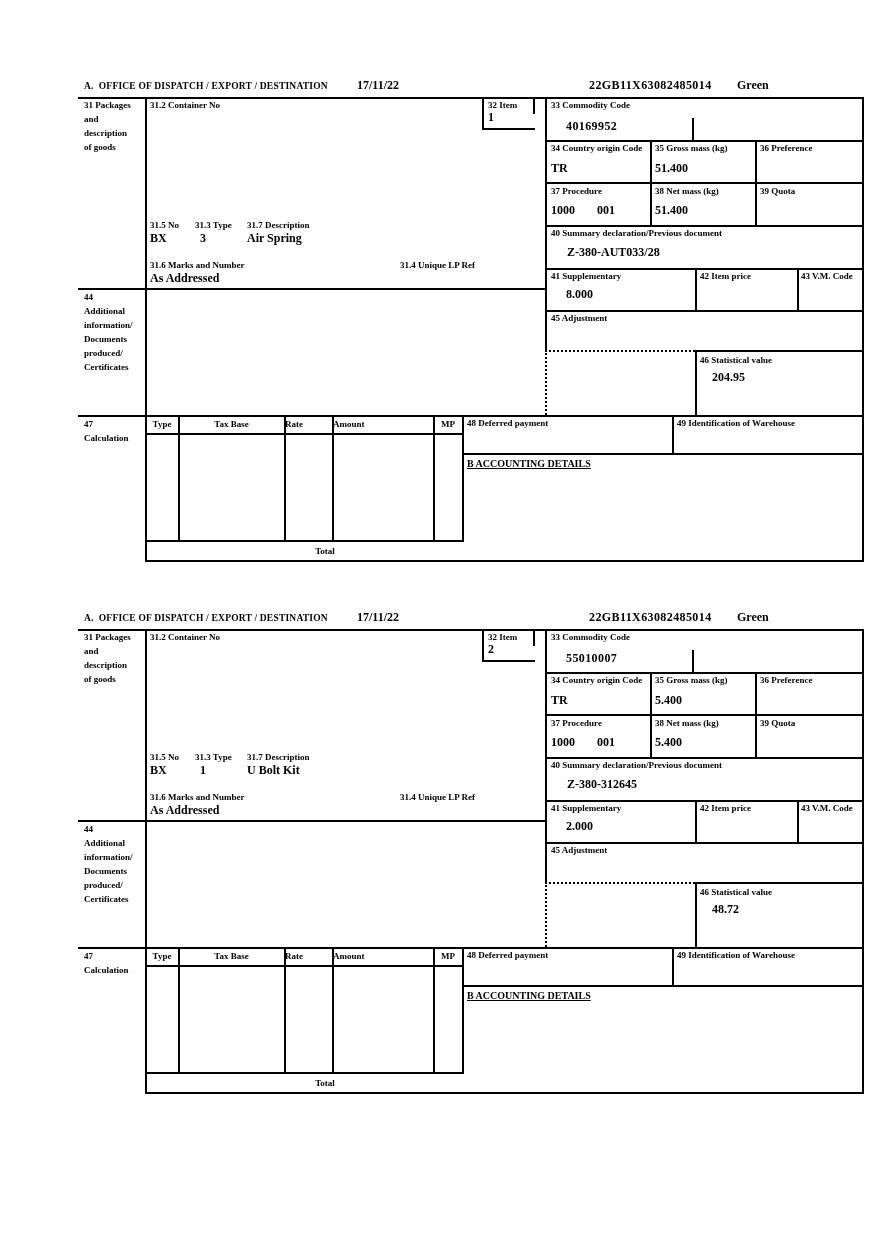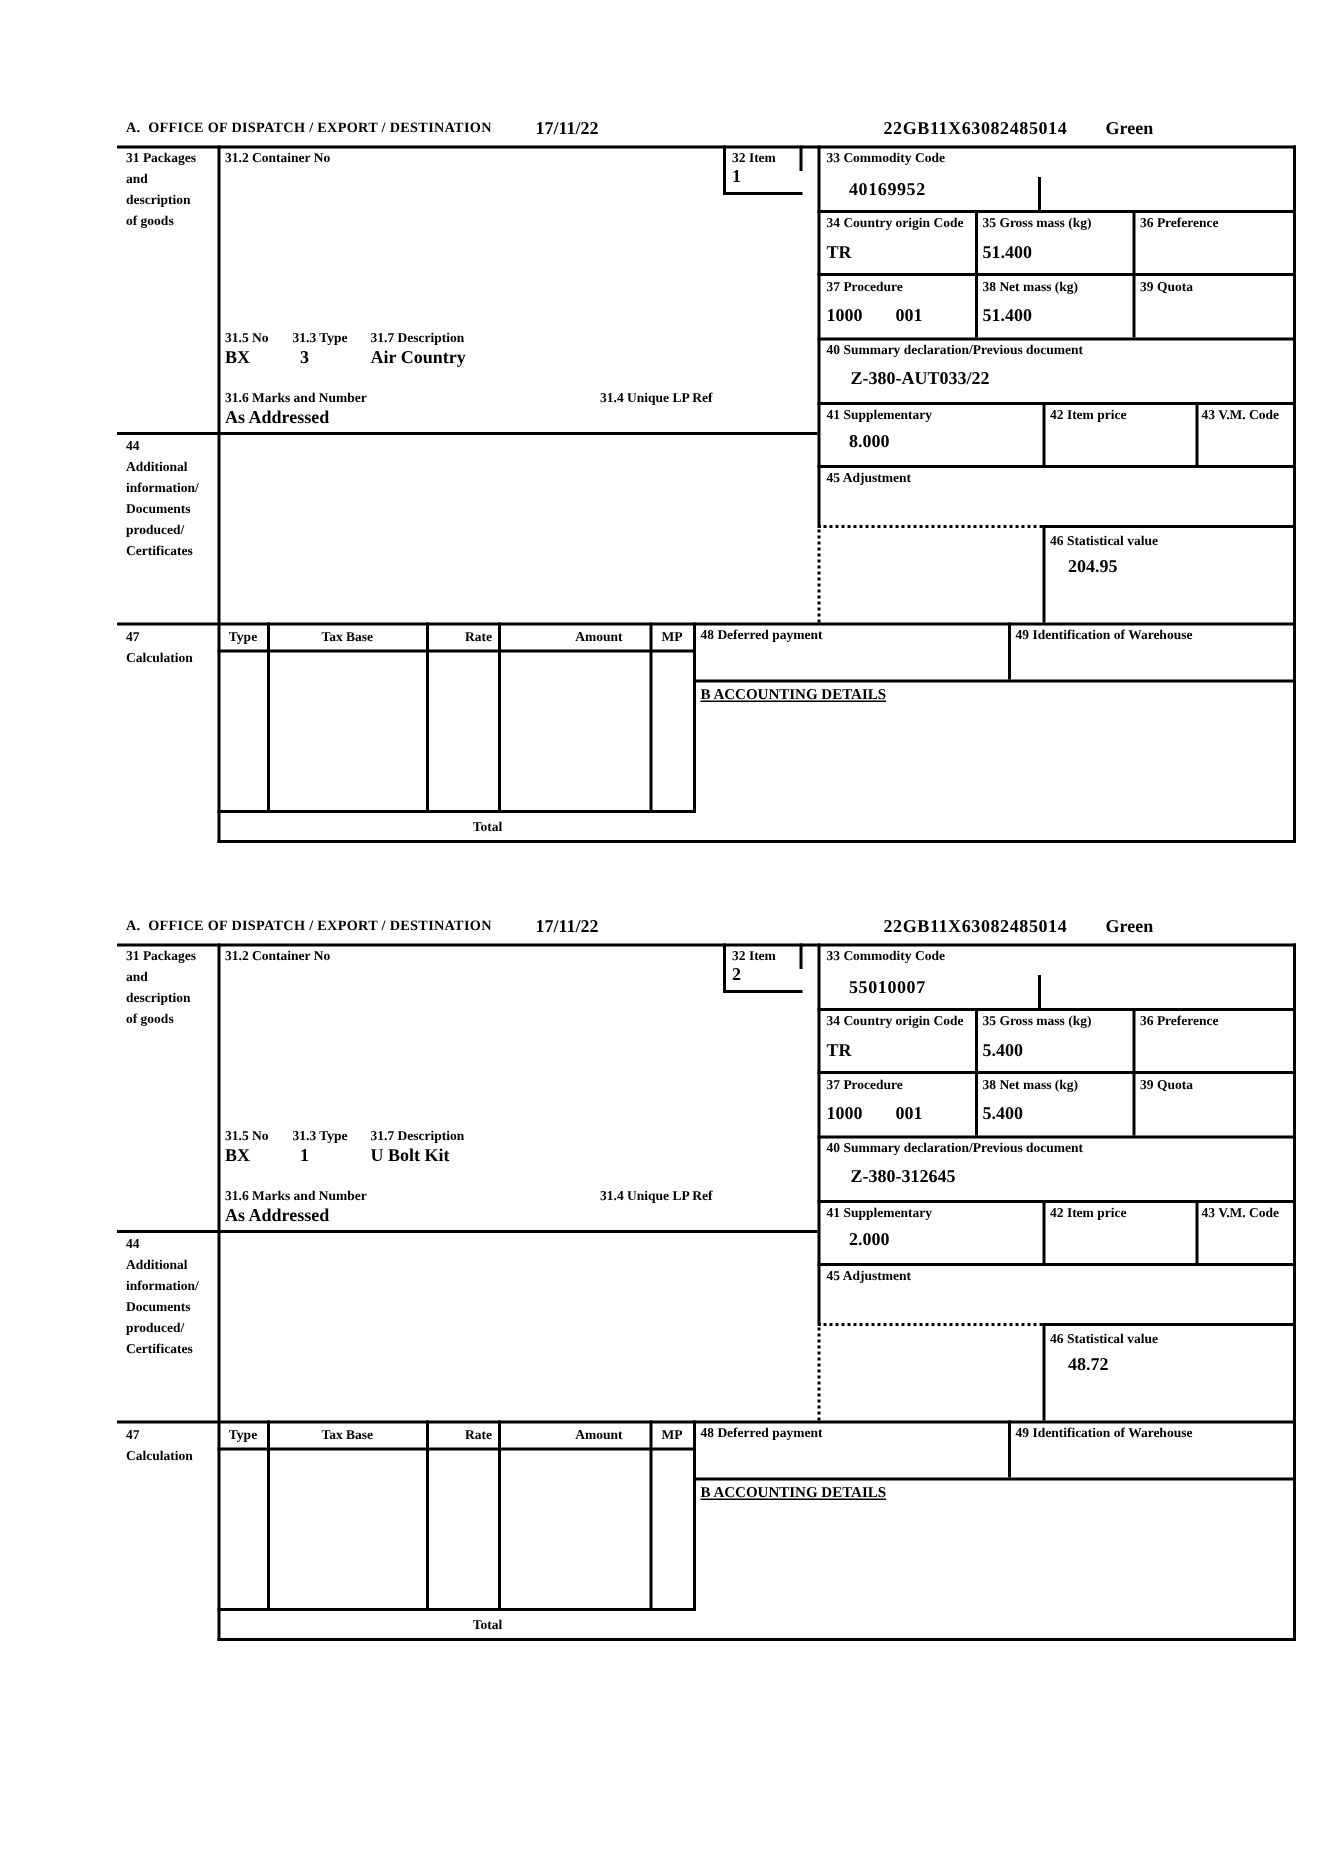--- a/index.html
+++ b/index.html
@@ -9,21 +9,21 @@
   .hl{position:absolute;height:0;border-top:2px solid #000;}
   .vl{position:absolute;width:0;border-left:2px solid #000;}
   .dot-h{border-top-style:dotted;}
   .dot-v{border-left-style:dotted;}
   .lb{position:absolute;font-size:9px;font-weight:bold;white-space:pre;line-height:11px;}
   .lbs{position:absolute;font-size:9px;font-weight:bold;line-height:14px;white-space:nowrap;}
   .val{position:absolute;font-size:12px;font-weight:bold;white-space:pre;line-height:15px;}
   .hdr{position:absolute;font-size:9.5px;font-weight:bold;white-space:pre;letter-spacing:.2px;}
   .acct{position:absolute;font-size:10px;font-weight:bold;white-space:pre;text-decoration:underline;}
   .ctr{text-align:center;}
-  .rt{text-align:right;}
+  .rt{}
 </style>
 </head>
 <body>
 
 <div class="page" id="page">
 <div class="form" style="top: 0px;">
 
   <div class="hdr" style="left:84px;top:81px;">A.  OFFICE OF DISPATCH / EXPORT / DESTINATION</div>
   <div class="val" style="left:357px;top:78px;">17/11/22</div>
   <div class="val" style="left:589px;top:78px;letter-spacing:.4px;">22GB11X63082485014</div>
@@ -68,21 +68,21 @@
 
   <div class="lb" style="left:551px;top:186px;">37 Procedure</div>
   <div class="lb" style="left:655px;top:186px;">38 Net mass (kg)</div>
   <div class="lb" style="left:760px;top:186px;">39 Quota</div>
   <div class="val" style="left:551px;top:203px;">1000</div>
   <div class="val" style="left:597px;top:203px;">001</div>
   <div class="val" style="left:655px;top:203px;">51.400</div>
   <i class="hl" style="left:545px;top:225px;width:317px;"></i>
 
   <div class="lb" style="left:551px;top:228px;">40 Summary declaration/Previous document</div>
-  <div class="val" style="left:567px;top:245px;">Z-380-AUT033/22</div>
+  <div class="val" style="left:567px;top:245px;">Z-380-AUT033/28</div>
   <i class="hl" style="left:545px;top:268px;width:317px;"></i>
 
   <i class="vl" style="left:695px;top:268px;height:42px;"></i>
   <i class="vl" style="left:797px;top:268px;height:42px;"></i>
   <div class="lb" style="left:551px;top:271px;">41 Supplementary</div>
   <div class="lb" style="left:700px;top:271px;">42 Item price</div>
   <div class="lb" style="left:801px;top:271px;">43 V.M. Code</div>
   <div class="val" style="left:566px;top:287px;">8.000</div>
   <i class="hl" style="left:545px;top:310px;width:317px;"></i>
 
@@ -93,21 +93,21 @@
   <i class="hl" style="left:695px;top:350px;width:167px;"></i>
   <i class="vl" style="left:695px;top:350px;height:65px;"></i>
   <div class="lb" style="left:700px;top:355px;">46 Statistical value</div>
   <div class="val" style="left:712px;top:370px;">204.95</div>
 
   <div class="lb" style="left:150px;top:220px;">31.5 No</div>
   <div class="lb" style="left:195px;top:220px;">31.3 Type</div>
   <div class="lb" style="left:247px;top:220px;">31.7 Description</div>
   <div class="val" style="left:150px;top:231px;">BX</div>
   <div class="val" style="left:200px;top:231px;">3</div>
-  <div class="val" style="left:247px;top:231px;">Air Country</div>
+  <div class="val" style="left:247px;top:231px;">Air Spring</div>
 
   <div class="lb" style="left:150px;top:260px;">31.6 Marks and Number</div>
   <div class="lb" style="left:400px;top:260px;">31.4 Unique LP Ref</div>
   <div class="val" style="left:150px;top:271px;">As Addressed</div>
 
   <div class="lbs" style="left:84px;top:290px;">
     <div>44</div>
     <div>Additional</div>
     <div>information/</div>
     <div>Documents</div>

